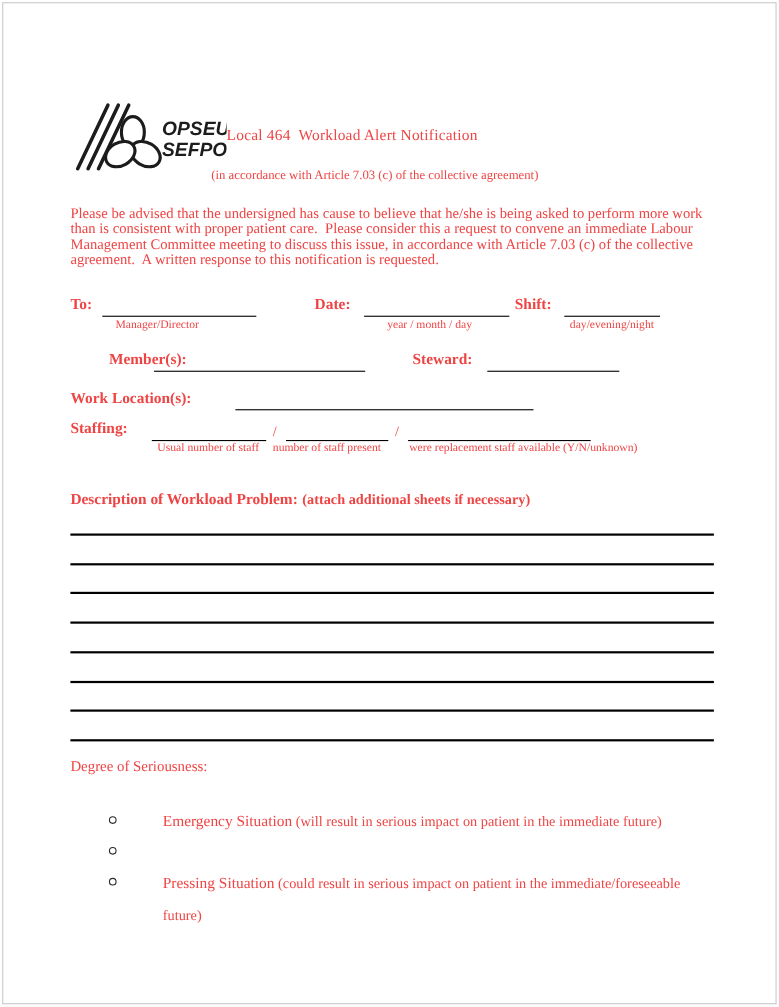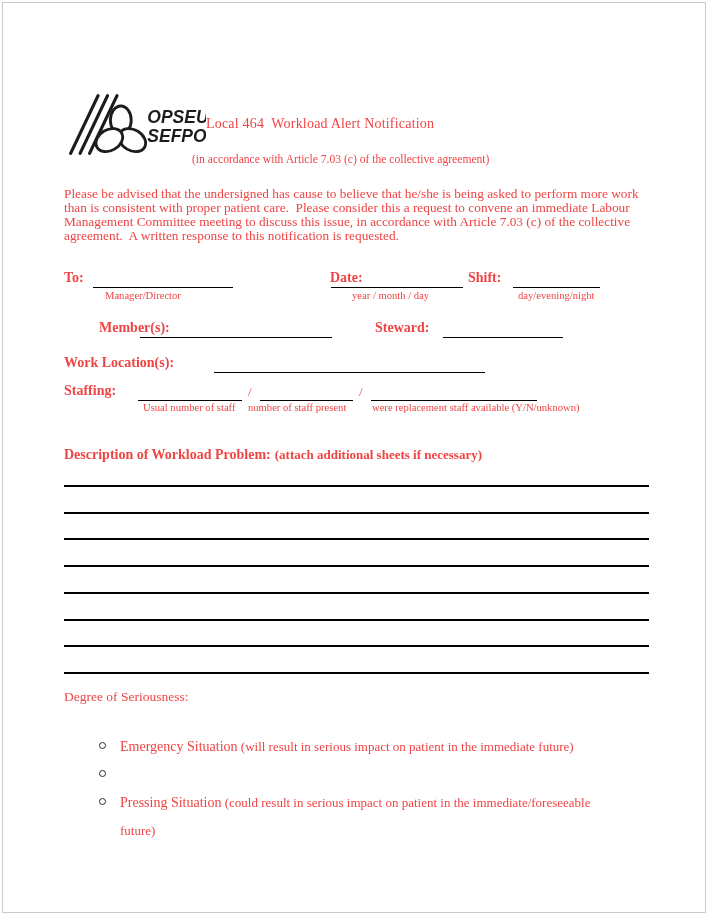--- a/index.html
+++ b/index.html
@@ -12,21 +12,21 @@
   .title{font-size:14px;white-space:pre;letter-spacing:.2px;}
   .subtitle{font-size:11.6px;white-space:pre;}
   .intro{font-size:13.3px;line-height:14px;white-space:pre-wrap;width:592px;text-align:left;}
   .lbl{font-weight:bold;font-size:14px;white-space:pre;}
   .fill-line{border-bottom:1.6px solid #000;height:16px;}
   .caption{font-size:10.6px;white-space:pre;}
   .slash{font-size:13px;}
   .desc-note{font-size:13px;font-weight:bold;}
   .write-line{position:absolute;left:64px;width:585px;height:0;border-top:2.4px solid #000;}
   .degree-lbl{font-size:13.5px;}
-  .opt-text{font-size:13px;line-height:28px;width:516px;}
+  .opt-text{font-size:13px;line-height:28px;width:516px;margin-left:28px;}
   .opt-name{font-size:14px;}
   .bullet{
     position:absolute;width:5px;height:5px;border:1.3px solid #2a2a2a;border-radius:50%;
     background:transparent;
   }
 </style>
 </head>
 <body>
 
 <div class="page">
@@ -51,21 +51,21 @@
 
   <div class="abs title" style="left:206px;top:116px;">Local 464  Workload Alert Notification</div>
   <div class="abs subtitle" style="left:192px;top:140px;margin-top:13px;">(in accordance with Article 7.03 (c) of the collective agreement)</div>
 
   <div class="abs intro" style="left:64px;top:187px;">Please be advised that the undersigned has cause to believe that he/she is being asked to perform more work than is consistent with proper patient care.  Please consider this a request to convene an immediate Labour Management Committee meeting to discuss this issue, in accordance with Article 7.03 (c) of the collective agreement.  A written response to this notification is requested.</div>
 
   <div class="abs lbl" style="left:64px;top:270px;">To:</div>
   <div class="abs fill-line" style="left:93px;top:271px;width:140px;"></div>
   <div class="abs caption" style="left:105px;top:290px;">Manager/Director</div>
 
-  <div class="abs lbl" style="left:286px;top:270px;margin-left:44px;">Date:</div>
+  <div class="abs lbl" style="left:286px;top:270px;">Date:</div>
   <div class="abs fill-line" style="left:331px;top:271px;width:132px;"></div>
   <div class="abs caption" style="left:352px;top:290px;">year / month / day</div>
 
   <div class="abs lbl" style="left:468px;top:270px;">Shift:</div>
   <div class="abs fill-line" style="left:513px;top:271px;width:87px;"></div>
   <div class="abs caption" style="left:518px;top:290px;">day/evening/night</div>
 
   <div class="abs lbl" style="left:79px;top:320px;margin-left:20px;">Member(s):</div>
   <div class="abs fill-line" style="left:140px;top:321px;width:192px;"></div>
   <div class="abs lbl" style="left:375px;top:320px;">Steward:</div>

